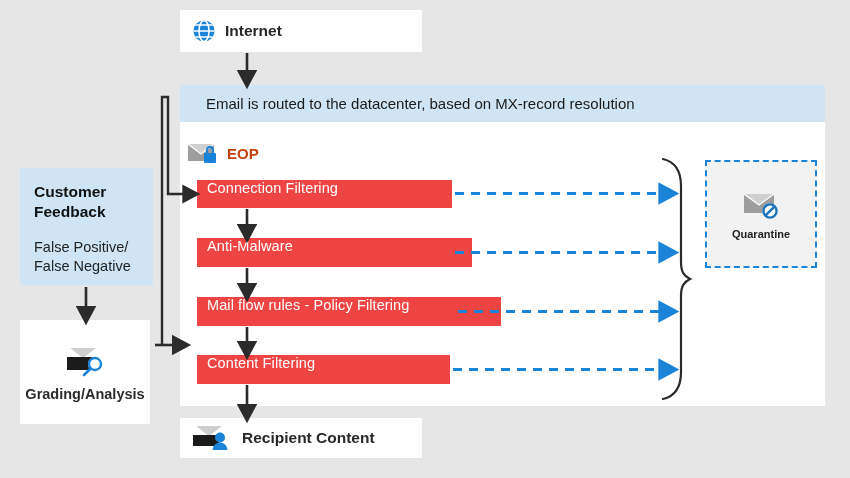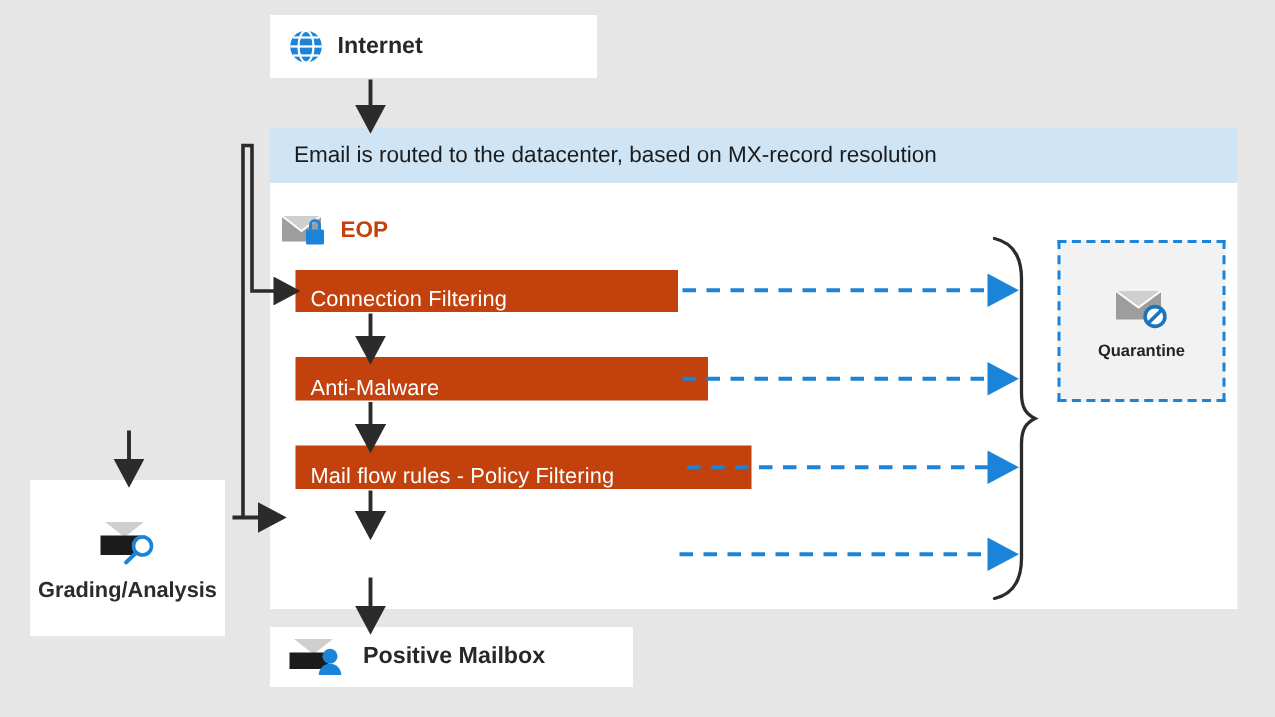--- a/index.html
+++ b/index.html
@@ -10,58 +10,58 @@
     overflow:hidden;
     position:relative;
   }
   #stage{position:absolute;left:0;top:0;width:850px;height:478px;}
   .abs{position:absolute;box-sizing:border-box;}
 
   
   .white-box{background:#ffffff;}
   .lightblue-box{background:#cfe4f5;}
   .blue-bar{
-    background:#c2410c;color:#ffffff;
-    display:flex;align-items:flex-end;
+    background:#ef4444;color:#ffffff;
+    display:flex;align-items:flex-start;
     padding-left:10px;
     font-size:14.5px;
     letter-spacing:.1px;
   }
   .dashed-box{
     background:#f2f2f2;
     border:2px dashed #1b84d8;
     display:flex;flex-direction:column;
     align-items:center;justify-content:center;
   }
 
   .hdr-row{display:flex;align-items:center;gap:9px;height:100%;padding-left:12px;}
   .hdr-text{font-size:15.5px;font-weight:bold;color:#282828;}
 
   .eop-label{font-size:15px;font-weight:bold;color:#c2410c;}
 
   .banner-text{
     display:flex;align-items:center;height:100%;
-    padding-left:16px;font-size:15px;color:#1b1b1b;
+    padding-left:26px;font-size:15px;color:#1b1b1b;
   }
 
   .cf-title{font-size:15.5px;font-weight:bold;color:#111;line-height:1.28;}
   .cf-sub{font-size:14.5px;color:#222;line-height:1.3;margin-top:16px;}
 
   .grade-label{font-size:14.5px;font-weight:bold;color:#2b2b2b;text-align:center;}
   .dash-label{font-size:11px;font-weight:bold;color:#232323;margin-top:6px;}
 
   svg{display:block;overflow:visible;}
   .ovl{position:absolute;left:0;top:0;width:850px;height:478px;pointer-events:none;}
 </style>
 </head>
 <body>
 
 <div id="stage">
 
-  <div class="abs white-box" style="left:180px;top:10px;width:218px;height:42px;">
+  <div class="abs white-box" style="left:180px;top:10px;width:242px;height:42px;">
     <div class="hdr-row">
       <span style="flex:0 0 auto;">
         <svg width="24" height="24" viewBox="0 0 24 24">
           <circle cx="12" cy="12" r="10.5" fill="#1b84d8"></circle>
           <g stroke="#ffffff" stroke-width="1.5" fill="none">
             <ellipse cx="12" cy="12" rx="5" ry="10.5"></ellipse>
             <line x1="1.5" y1="12" x2="22.5" y2="12"></line>
             <line x1="3.4" y1="6" x2="20.6" y2="6"></line>
             <line x1="3.4" y1="18" x2="20.6" y2="18"></line>
           </g>
@@ -92,36 +92,49 @@
 
   <div class="abs blue-bar" style="left:197px;top:180px;width:255px;height:28px;">
     <span>Connection Filtering</span>
   </div>
   <div class="abs blue-bar" style="left:197px;top:238px;width:275px;height:29px;">
     <span>Anti-Malware</span>
   </div>
   <div class="abs blue-bar" style="left:197px;top:297px;width:304px;height:29px;">
     <span>Mail flow rules - Policy Filtering</span>
   </div>
+  <div class="abs blue-bar" style="left:197px;top:355px;width:253px;height:29px;">
+    <span>Content Filtering</span>
+  </div>
 
   <div class="abs dashed-box" style="left:705px;top:160px;width:112px;height:108px;">
     <span>
       <svg width="46" height="34" viewBox="0 0 46 34">
         <path d="M6 6 h30 v19 h-30 z" fill="#9d9d9d"></path>
         <path d="M6 6 L21 17 L36 6 Z" fill="#cfcfcf"></path>
         <path d="M6 6 L21 17 L36 6" fill="none" stroke="#ffffff" stroke-width="1.3"></path>
         <circle cx="32" cy="23" r="7.5" fill="#ffffff"></circle>
         <circle cx="32" cy="23" r="6.6" fill="none" stroke="#1b74bd" stroke-width="2.4"></circle>
         <line x1="27.6" y1="27.4" x2="36.4" y2="18.6" stroke="#1b74bd" stroke-width="2.4"></line>
       </svg>
     </span>
     <span class="dash-label">Quarantine</span>
   </div>
 
 
+  <div class="abs lightblue-box" style="left:20px;top:168px;width:133px;height:117px;padding:14px 12px 0 14px;">
+    <div class="cf-title">
+      <div>Customer</div>
+      <div>Feedback</div>
+    </div>
+    <div class="cf-sub">
+      <div>False Positive/</div>
+      <div>False Negative</div>
+    </div>
+  </div>
 
   <div class="abs white-box" style="left:20px;top:320px;width:130px;height:104px;display:flex;flex-direction:column;align-items:center;justify-content:center;gap:4px;">
     <span>
       <svg width="56" height="40" viewBox="0 0 56 40">
         <path d="M12 6 L28 6 L40 6 L26 17 Z" fill="#cfcfcf"></path>
         <path d="M12 6 L26 17 L40 6" fill="none" stroke="#ffffff" stroke-width="1.4"></path>
         <path d="M10 15 h30 v13 h-30 z" fill="#1b1b1b"></path>
         <circle cx="38" cy="22" r="7" fill="#ffffff"></circle>
         <circle cx="38" cy="22" r="6" fill="none" stroke="#1b84d8" stroke-width="2.4"></circle>
         <line x1="33.2" y1="27" x2="27" y2="33" stroke="#1b84d8" stroke-width="2.6" stroke-linecap="round"></line>
@@ -134,21 +147,21 @@
     <div class="hdr-row" style="padding-left:10px;gap:8px;">
       <span>
         <svg width="44" height="30" viewBox="0 0 44 30">
           <path d="M5 3 L21 3 L33 3 L19 14 Z" fill="#cfcfcf"></path>
           <path d="M5 3 L19 14 L33 3" fill="none" stroke="#ffffff" stroke-width="1.3"></path>
           <path d="M3 12 h26 v11 h-26 z" fill="#1b1b1b"></path>
           <circle cx="30" cy="14.5" r="5" fill="#1b84d8"></circle>
           <path d="M22.5 27 a7.5 7.5 0 0 1 15 0 z" fill="#1b84d8"></path>
         </svg>
       </span>
-      <span class="hdr-text">Positive Mailbox</span>
+      <span class="hdr-text">Recipient Content</span>
     </div>
   </div>
 
   <svg class="ovl" viewBox="0 0 850 478">
     <defs>
       <marker id="dk" markerWidth="8" markerHeight="8" refX="3.2" refY="4" orient="auto">
         <path d="M0,0 L7.5,4 L0,8 z" fill="#2b2b2b"></path>
       </marker>
       <marker id="bl" markerWidth="8" markerHeight="8" refX="0.6" refY="4" orient="auto">
         <path d="M0,0 L7.5,4 L0,8 z" fill="#1b84d8"></path>

